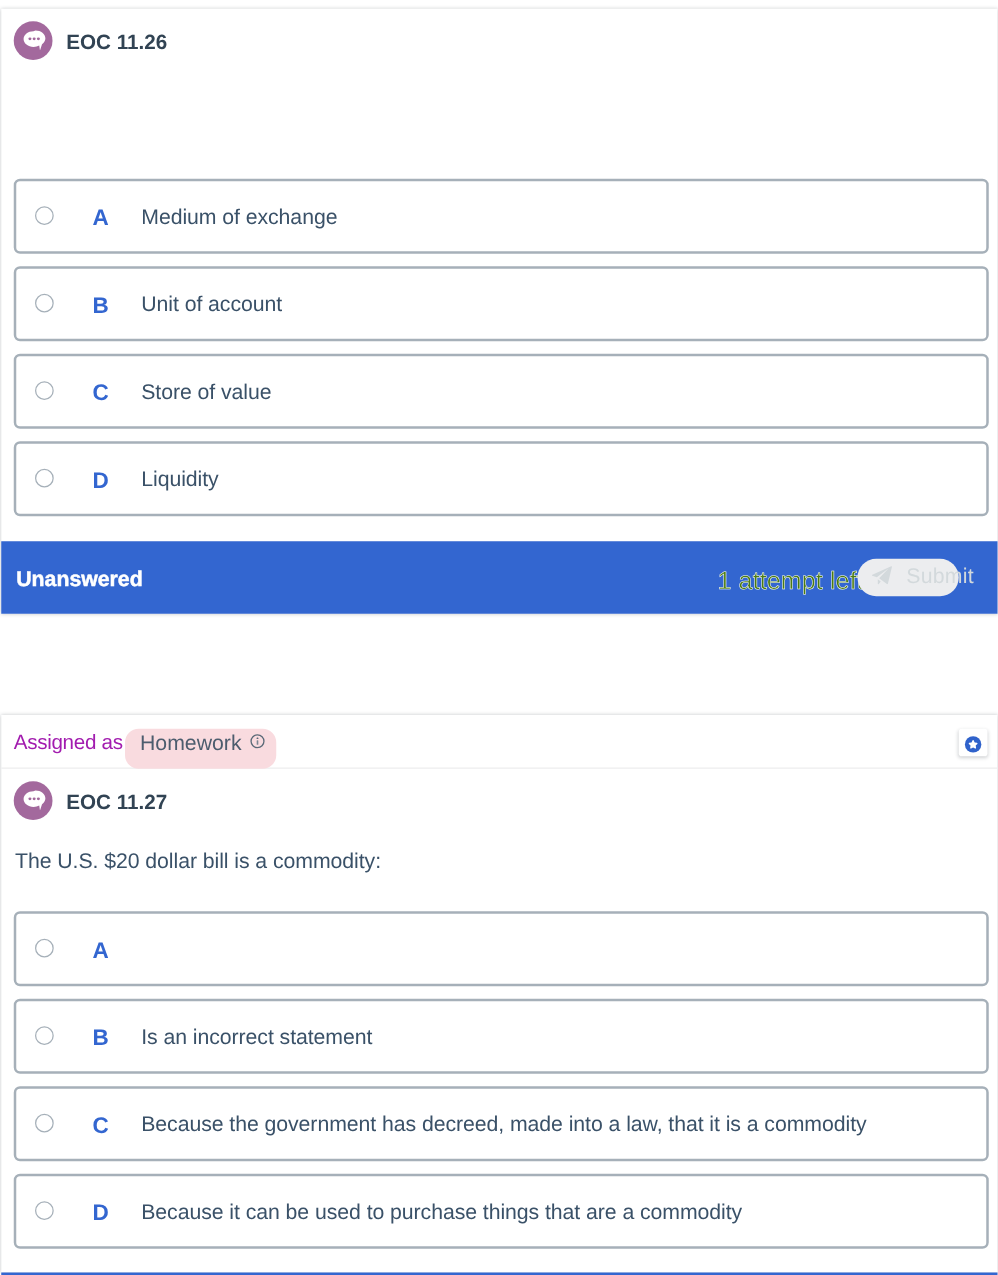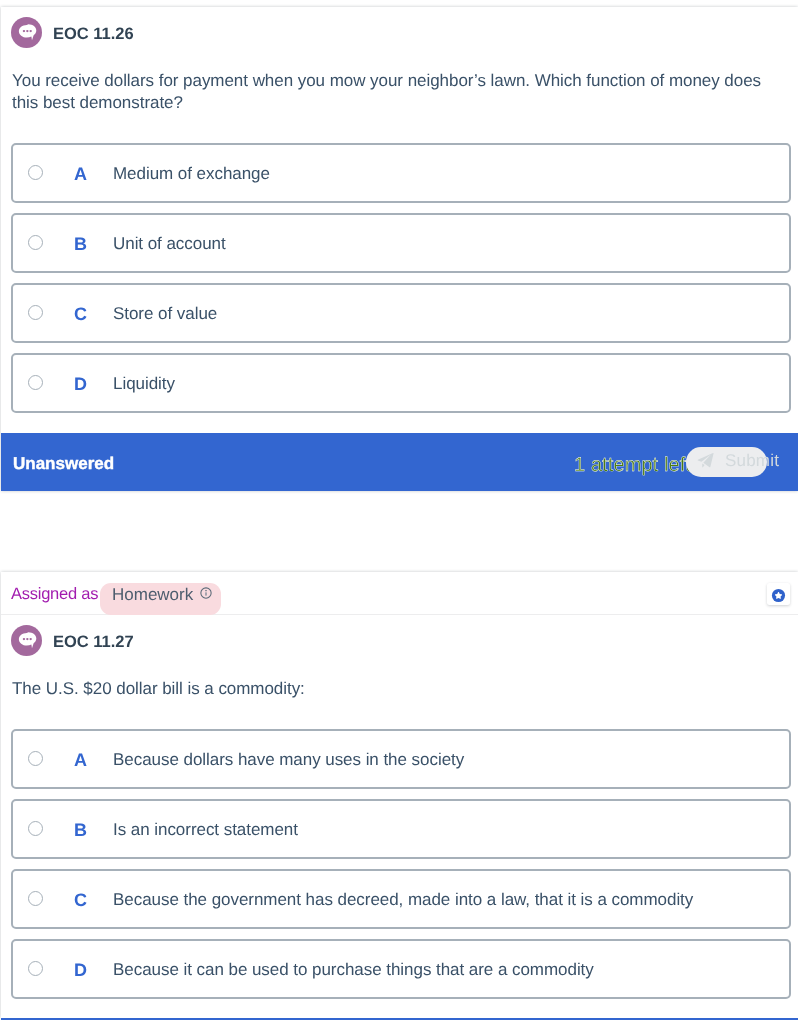--- a/index.html
+++ b/index.html
@@ -58,21 +58,20 @@
 
   <div class="bubble-badge" style="left:11px;top:17px;">
     <svg width="19" height="19" viewBox="0 0 22 22" style="margin-left:1px;margin-top:1px">
         <path fill="#fff" d="M10.2 1.1C5.1 1.1 1 4.3 1 8.3c0 2 1 3.9 2.7 5.2 1.7 1.4 4 2.2 6.5 2.2 2 0 3.8-.5 5.3-1.3l.7 4.5 1.9-5.8c1.9-1.3 3.1-3.4 3.1-5.5 0-4-4.1-7.2-9.2-7.2z"></path>
         <ellipse cx="6.9" cy="8.2" rx="1.4" ry="1.25" fill="#a3699d"></ellipse>
         <ellipse cx="10.8" cy="8.2" rx="1.4" ry="1.25" fill="#a3699d"></ellipse>
         <ellipse cx="14.7" cy="8.2" rx="1.4" ry="1.25" fill="#a3699d"></ellipse>
       </svg>
   </div>
   <div class="qtitle" style="left:53px;top:25px;">EOC 11.26</div>
-  <div class="prompt" style="left:12px;top:70px;width:764px;">You receive dollars for payment when you mow your neighbor’s lawn. Which function of money does this best demonstrate?</div>
 
   <div class="opt" style="left:11px;top:143px;width:780px;">
     <div class="radio"></div>
     <div class="letter">A</div>
     <div class="otext">Medium of exchange</div>
   </div>
   <div class="opt" style="left:11px;top:213px;width:780px;">
     <div class="radio"></div>
     <div class="letter">B</div>
     <div class="otext">Unit of account</div>
@@ -130,21 +129,20 @@
         <ellipse cx="10.8" cy="8.2" rx="1.4" ry="1.25" fill="#a3699d"></ellipse>
         <ellipse cx="14.7" cy="8.2" rx="1.4" ry="1.25" fill="#a3699d"></ellipse>
       </svg>
   </div>
   <div class="qtitle" style="left:53px;top:633px;">EOC 11.27</div>
   <div class="prompt" style="left:12px;top:678px;width:764px;">The U.S. $20 dollar bill is a commodity:</div>
 
   <div class="opt" style="left:11px;top:729px;width:780px;">
     <div class="radio"></div>
     <div class="letter">A</div>
-    <div class="otext">Because dollars have many uses in the society</div>
   </div>
   <div class="opt" style="left:11px;top:799px;width:780px;">
     <div class="radio"></div>
     <div class="letter">B</div>
     <div class="otext">Is an incorrect statement</div>
   </div>
   <div class="opt" style="left:11px;top:869px;width:780px;">
     <div class="radio"></div>
     <div class="letter">C</div>
     <div class="otext">Because the government has decreed, made into a law, that it is a commodity</div>

